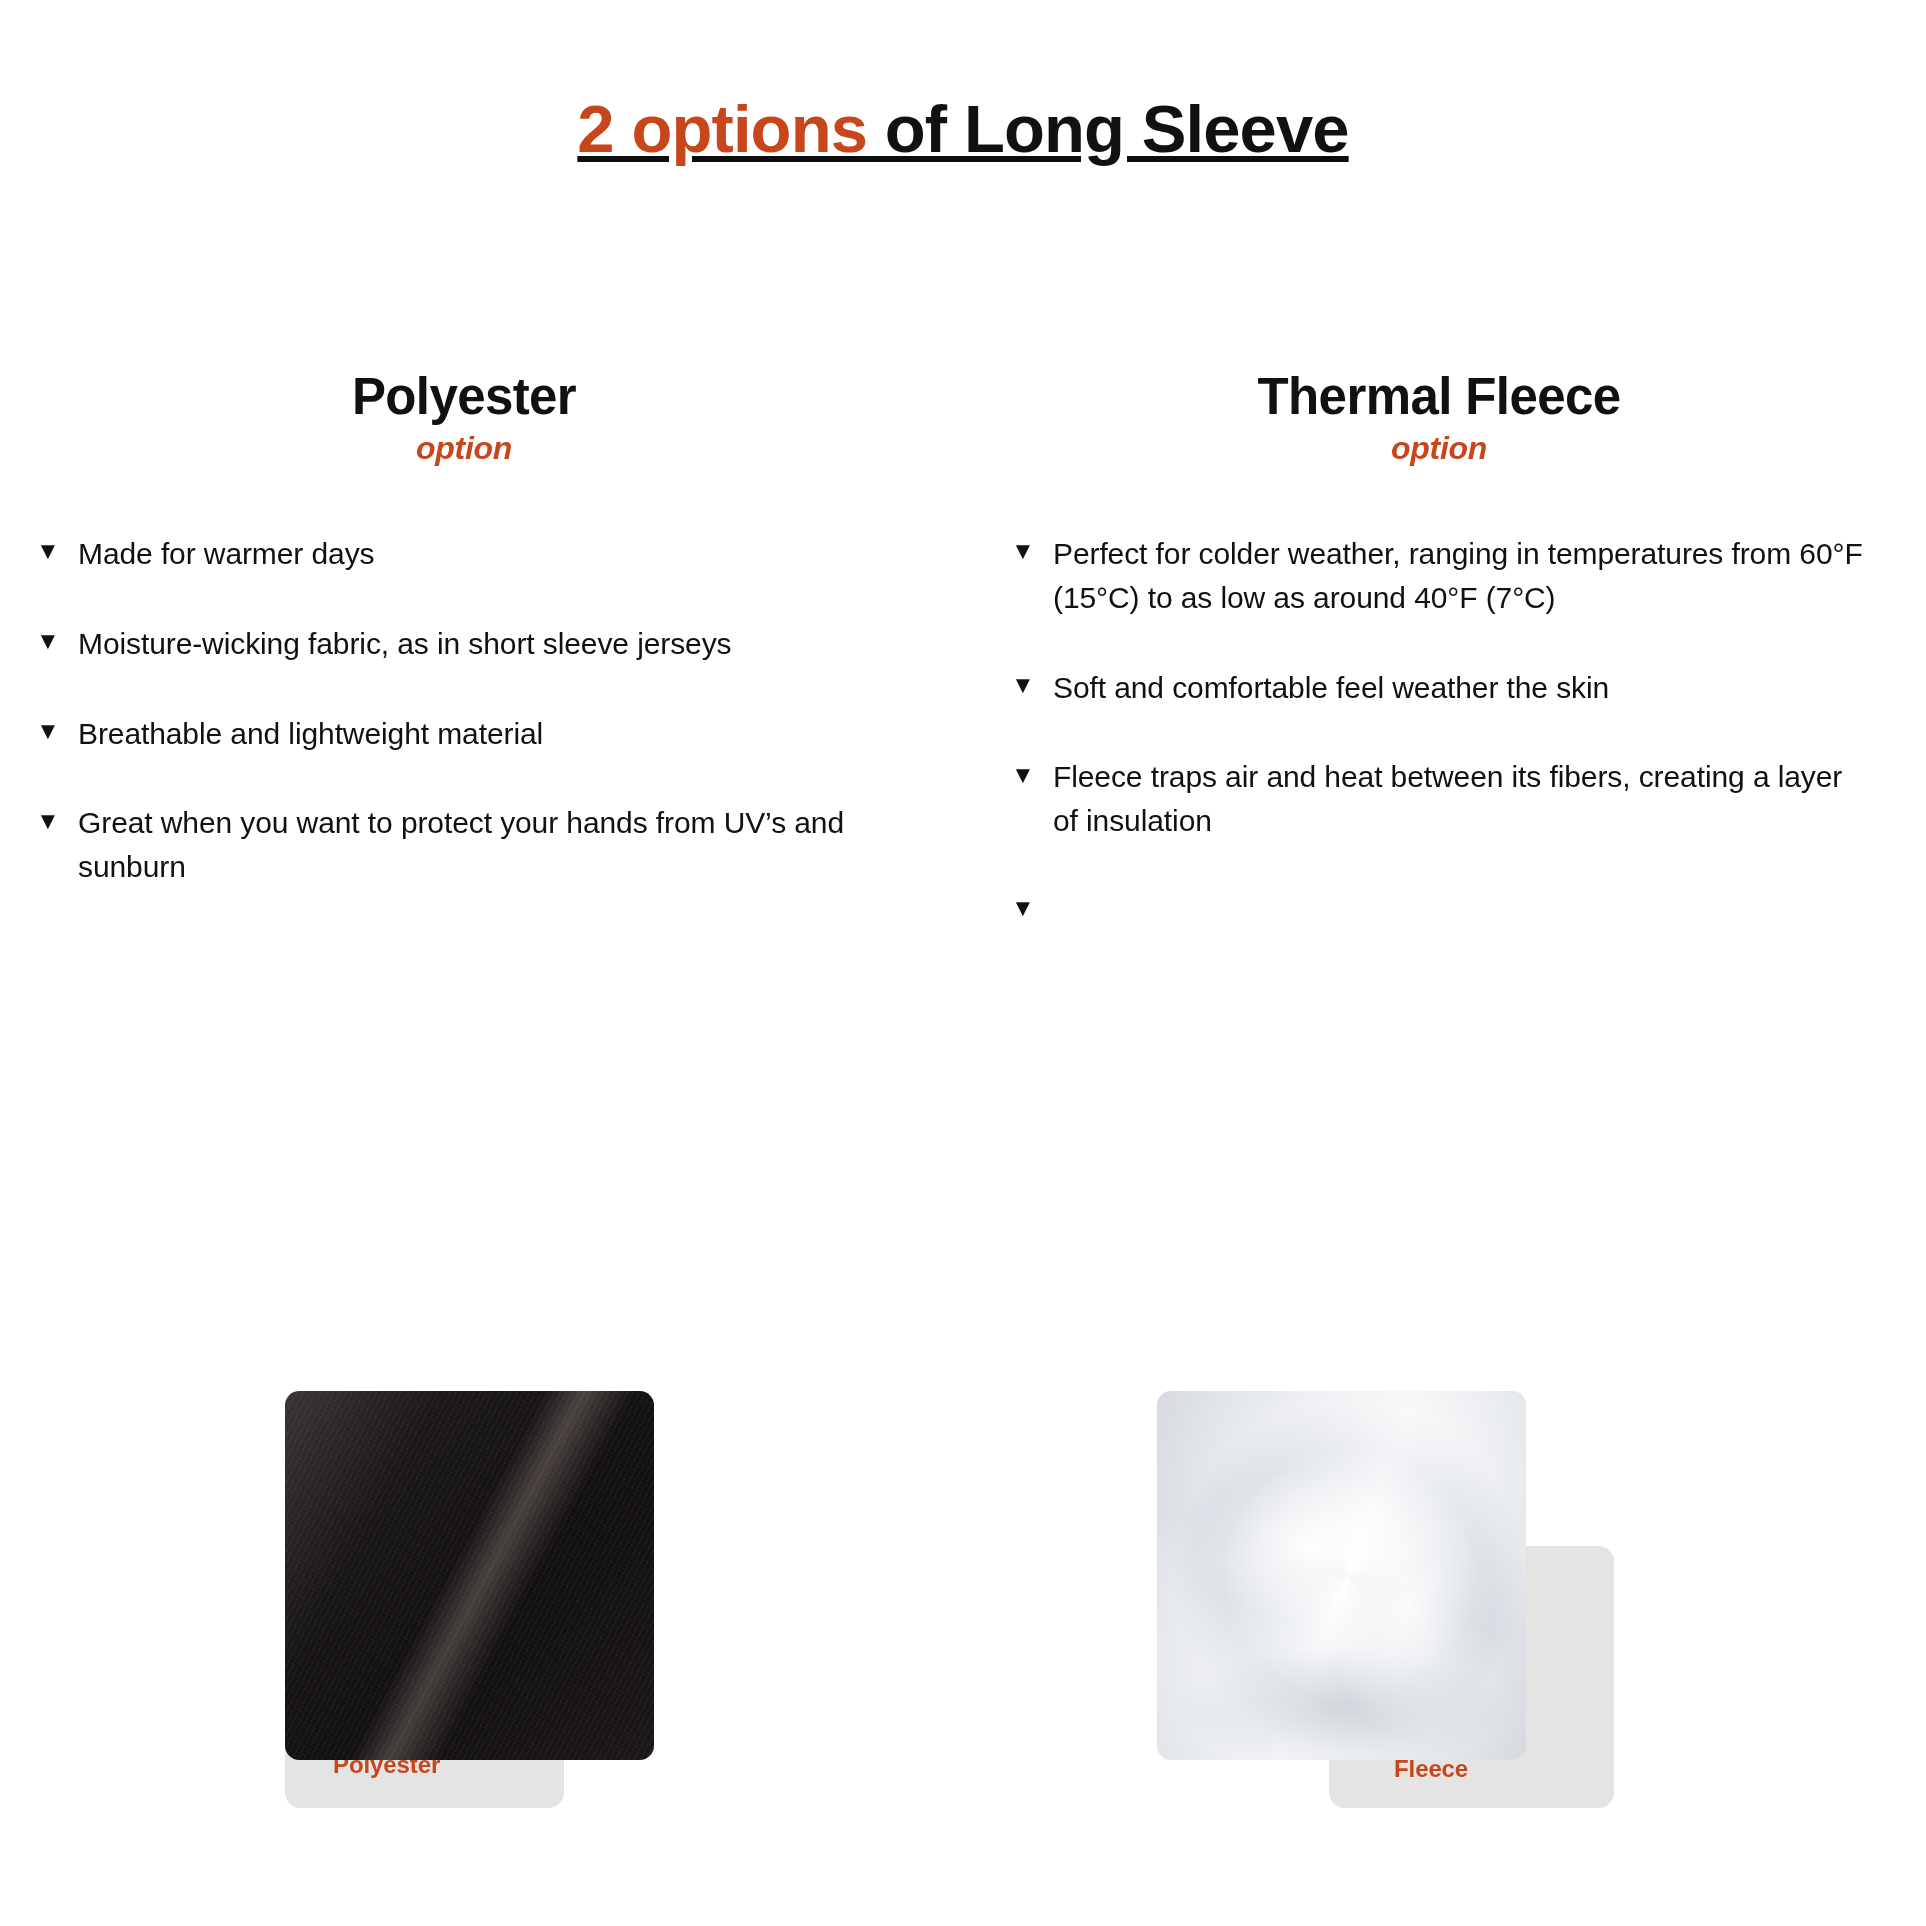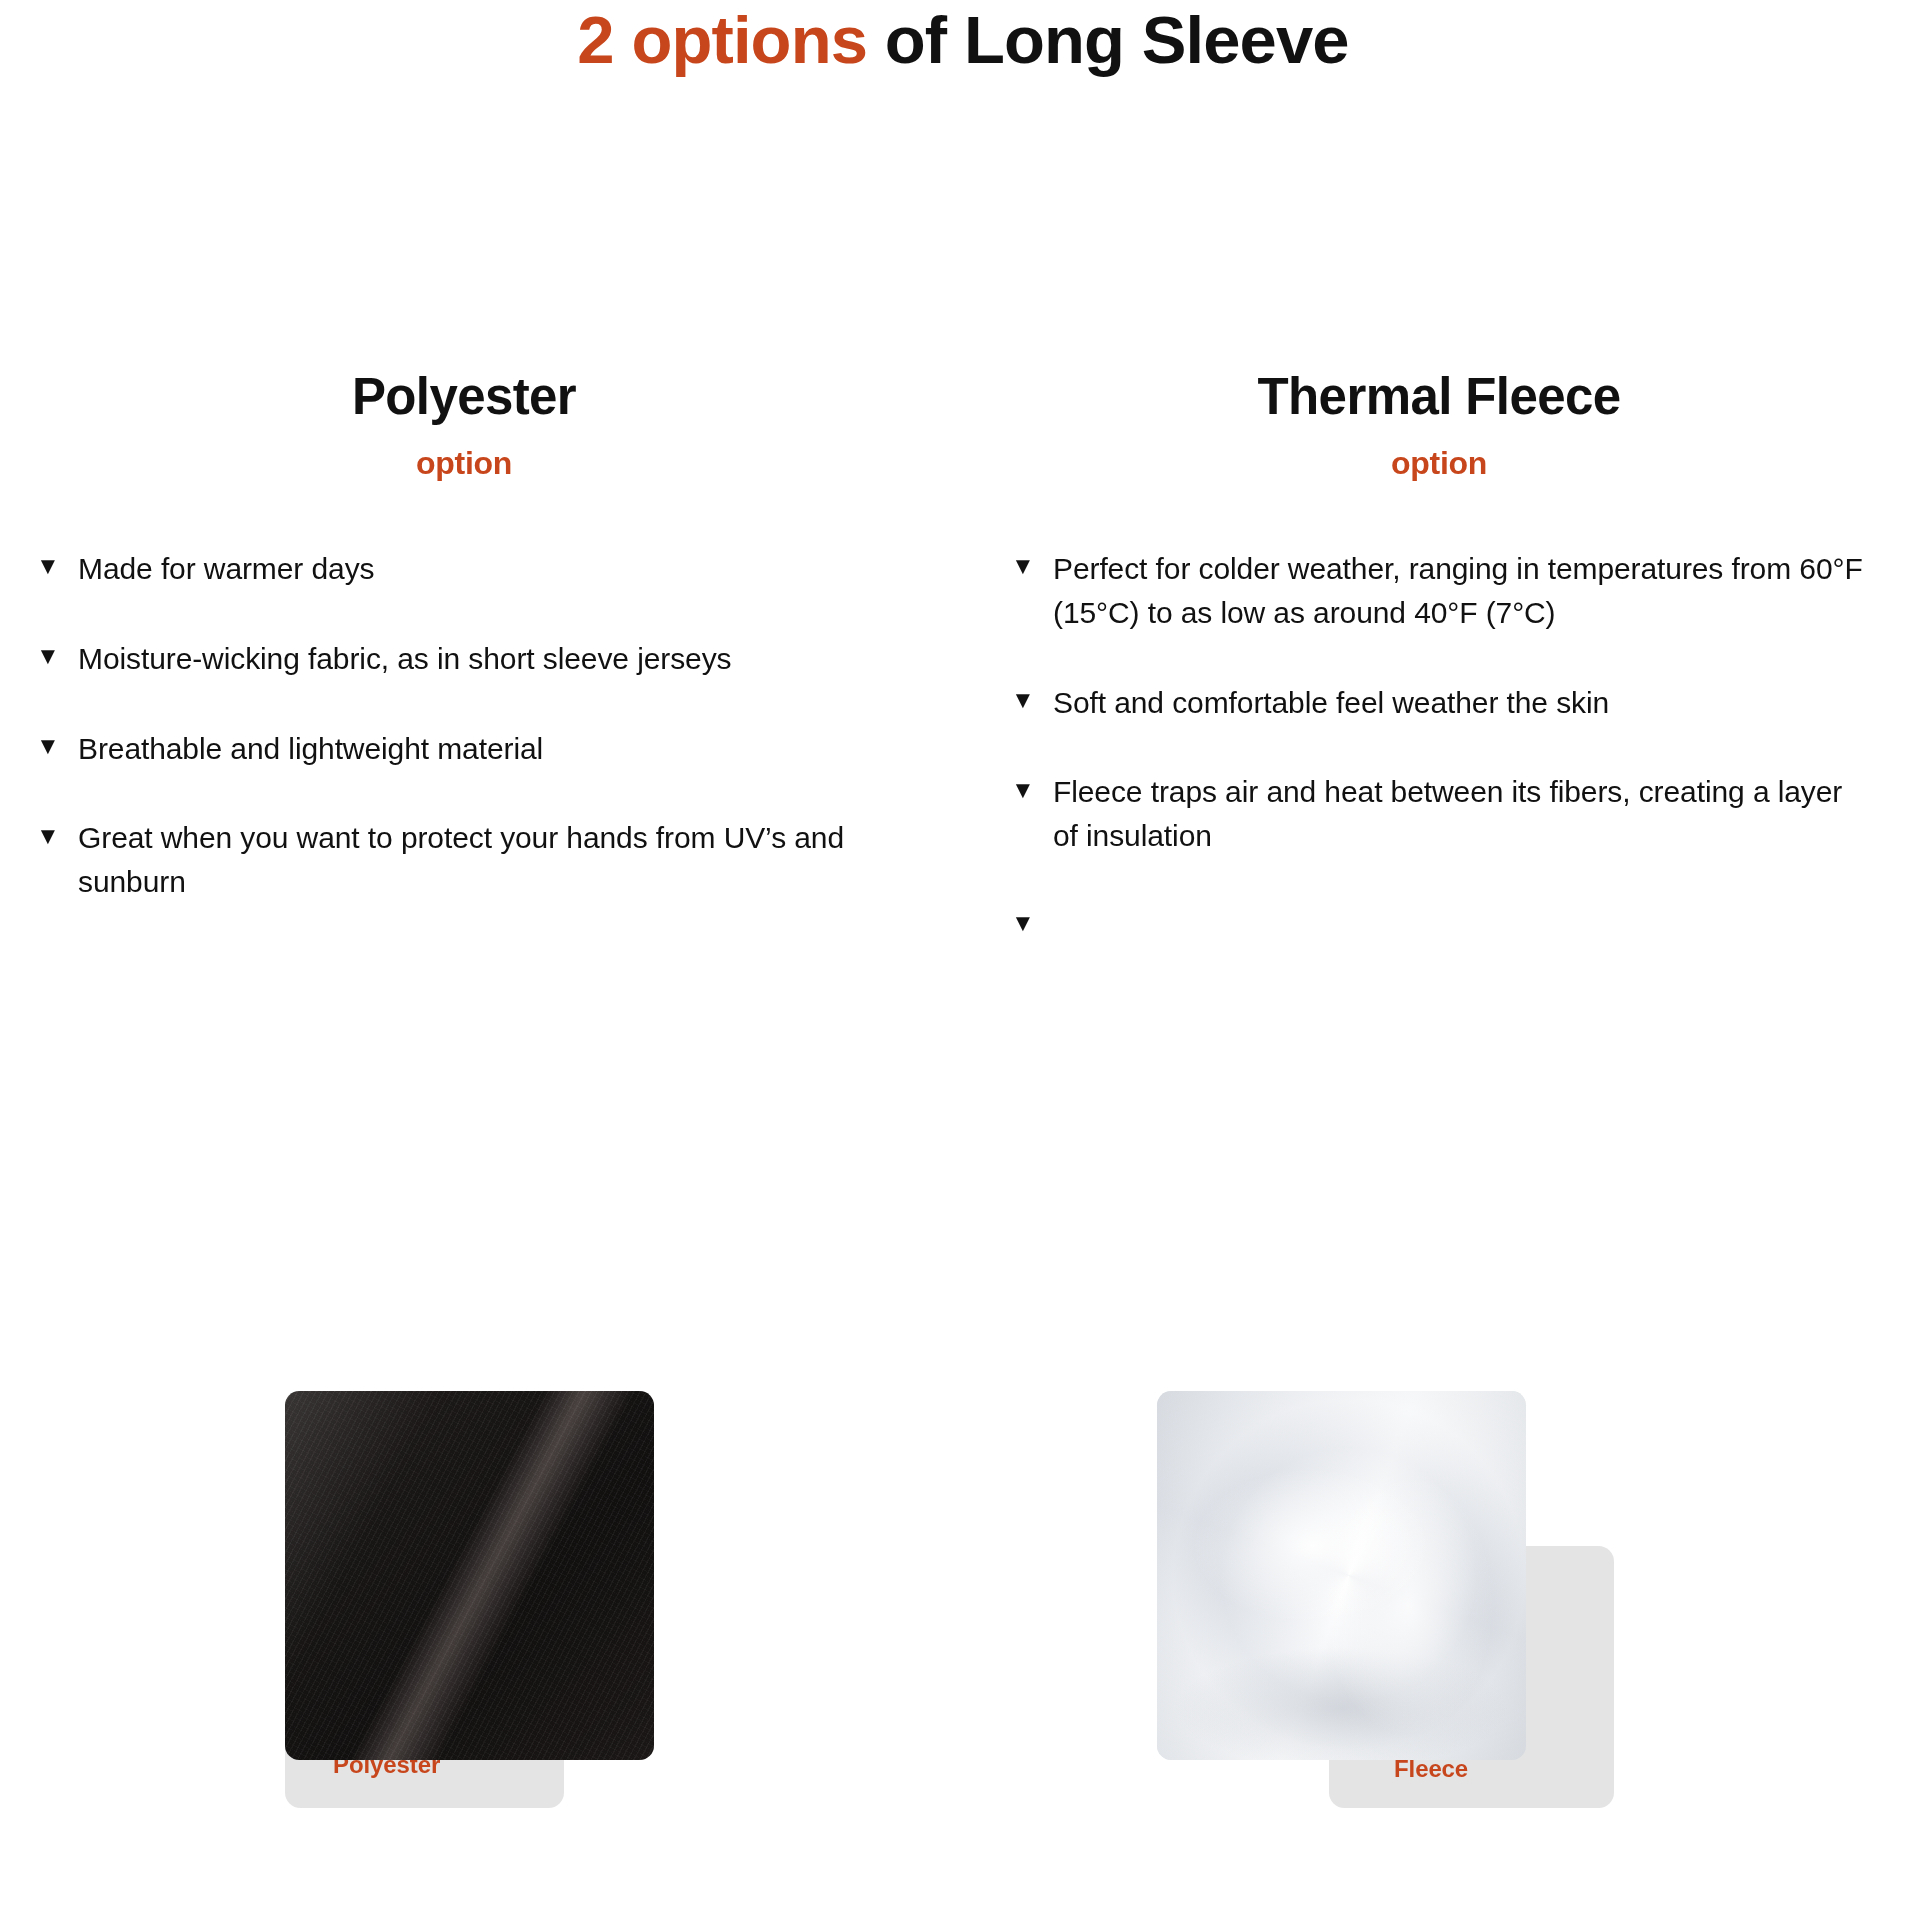--- a/index.html
+++ b/index.html
@@ -16,21 +16,23 @@
   }
   .page {
     position: relative;
     width: 1926px;
     height: 1926px;
     box-sizing: border-box;
   }
 
   
   .title-block {
+    padding-top: 89px;
     text-align: center;
+    text-decoration: underline;
   }
   .title-line {
     font-size: 67px;
     font-weight: 800;
     letter-spacing: -0.9px;
     line-height: 1.18;
     color: #111111;
   }
   .title-accent {
     color: #C8461B;
@@ -56,25 +58,26 @@
     margin-bottom: 24px;
   }
   .col-title {
     font-size: 51px;
     font-weight: 700;
     letter-spacing: -0.6px;
     color: #111111;
     line-height: 1.1;
   }
   .col-sub {
-    margin-top: 20px;
+    margin-top: 5px;
     font-size: 32px;
     font-weight: 600;
     color: #C8461B;
     letter-spacing: -0.3px;
+    font-style: italic;
   }
 
   
   .bullets {
     margin-top: 65px;
     list-style: none;
     padding: 0;
   }
   .bullet {
     display: flex;

